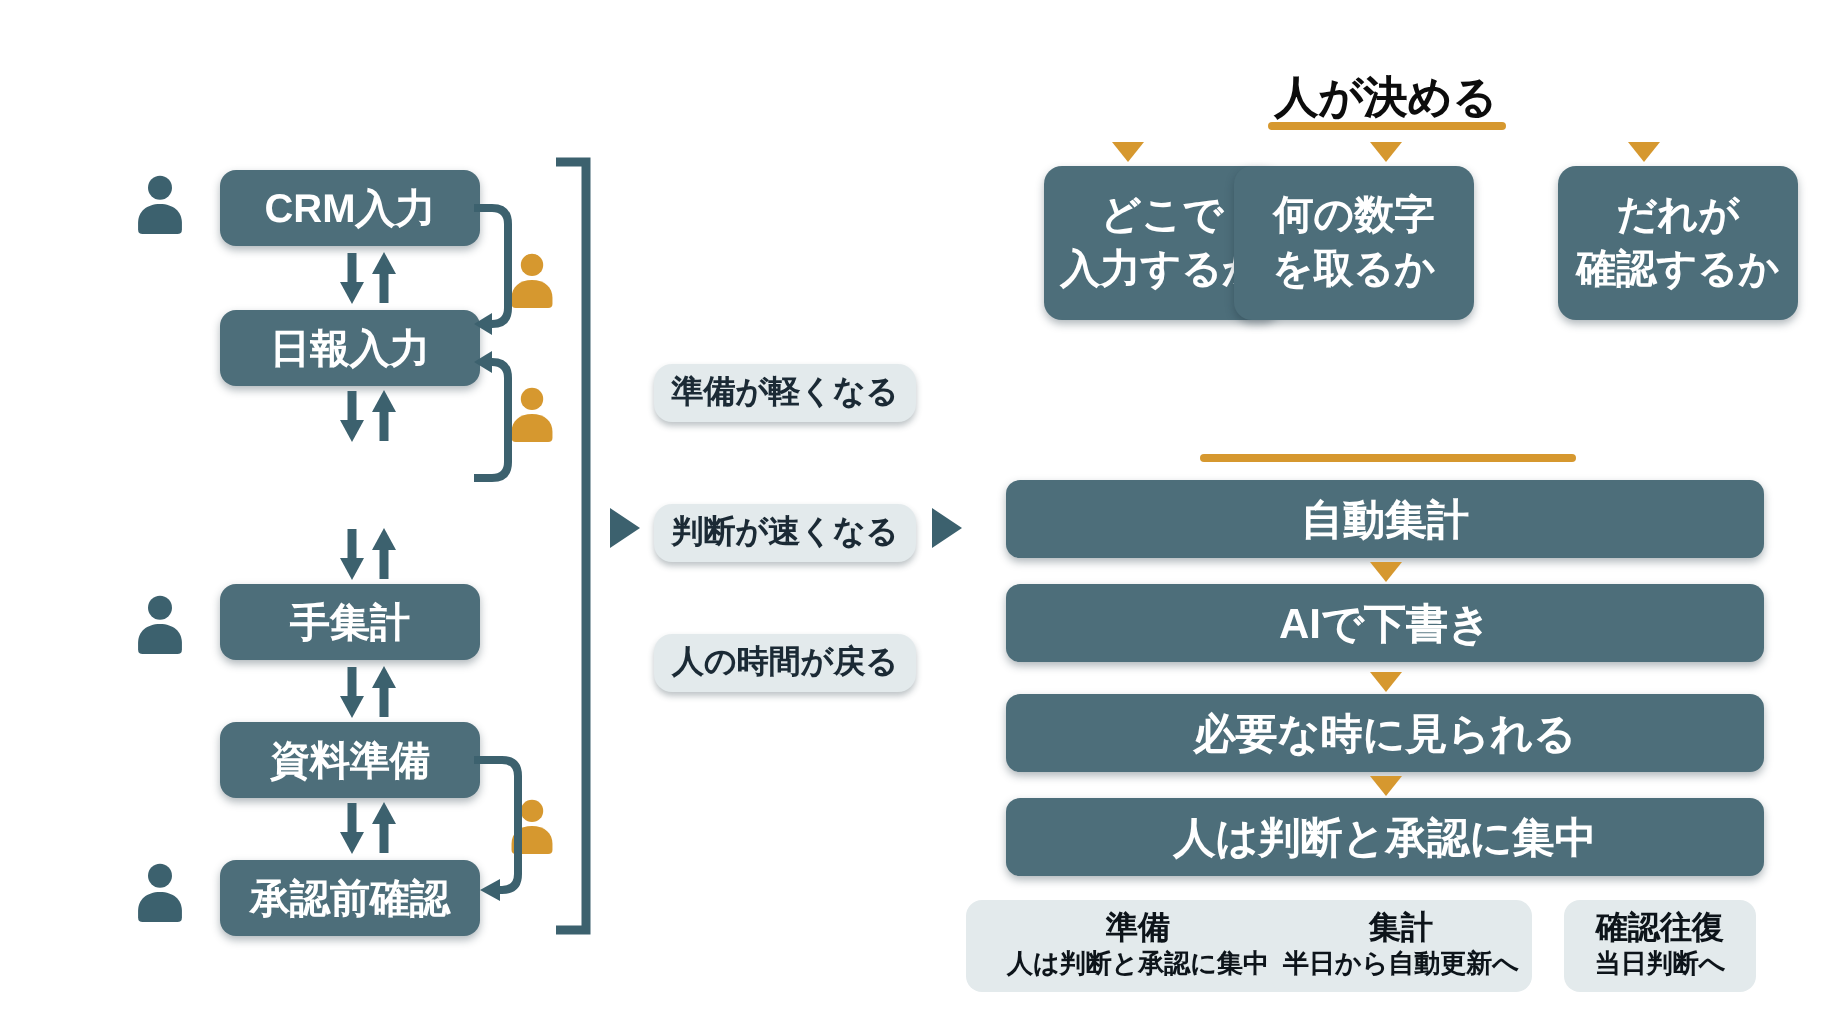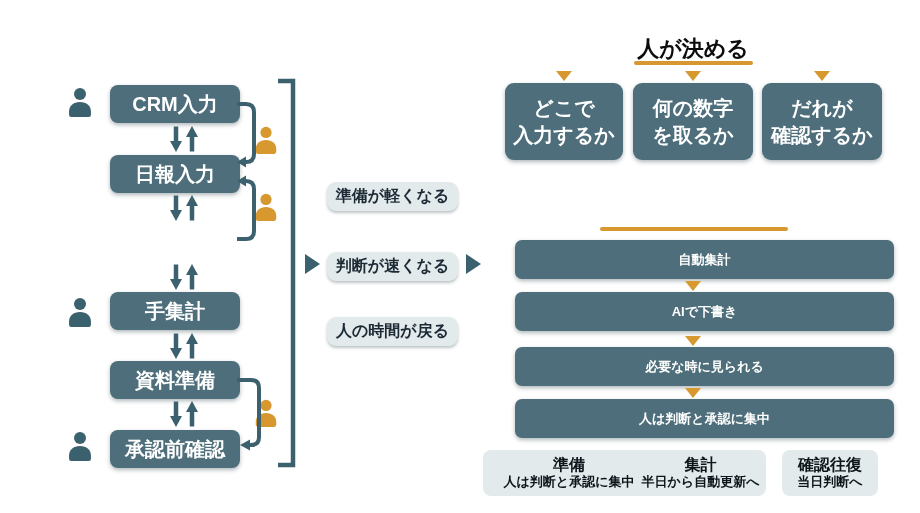--- a/index.html
+++ b/index.html
@@ -40,27 +40,27 @@
 
   
   .sec-title{position:absolute;font-size:22px;font-weight:bold;color:#0c0c0c;
     text-align:center;white-space:nowrap;}
   .underline{position:absolute;height:4px;background:var(--orange);border-radius:2px;}
 
   
   .hbox{position:absolute;top:83px;height:77px;background:var(--teal);border-radius:9px;
     color:#fff;font-weight:bold;font-size:20px;line-height:1.32;
     display:flex;flex-direction:column;align-items:center;justify-content:center;
+    box-shadow:0 2px 4px rgba(30,50,60,.35);white-space:nowrap;margin-left:17px;}
+
+  
+  .bar{position:absolute;left:503px;width:379px;height:39px;background:var(--teal);
+    border-radius:7px;color:#fff;font-weight:bold;font-size:21px;
+    display:flex;align-items:center;justify-content:center;
     box-shadow:0 2px 4px rgba(30,50,60,.35);white-space:nowrap;}
-
-  
-  .bar{position:absolute;left:503px;width:379px;height:39px;background:var(--teal);
-    border-radius:7px;color:#fff;font-weight:bold;font-size:13px;
-    display:flex;align-items:center;justify-content:center;
-    box-shadow:0 2px 4px rgba(30,50,60,.35);white-space:nowrap;margin-left:12px;}
 
   
   .metric{position:absolute;top:450px;height:46px;background:var(--light);border-radius:8px;
     color:#0d141a;font-weight:bold;display:flex;flex-direction:column;
     align-items:center;justify-content:center;white-space:nowrap;}
   .metric .t{font-size:16px;line-height:1.2;}
   .metric .d{font-size:13px;line-height:1.25;}
 </style>
 </head>
 <body>
@@ -187,21 +187,21 @@
   <div class="underline" style="left:634px;top:61px;width:119px"></div>
 
   <div class="tri-down" style="left:556px;top:71px"></div>
   <div class="tri-down" style="left:685px;top:71px"></div>
   <div class="tri-down" style="left:814px;top:71px"></div>
 
   <div class="hbox" style="left:505px;width:118px">
     <span>どこで</span>
     <span>入力するか</span>
   </div>
-  <div class="hbox" style="left:633px;width:120px">
+  <div class="hbox" style="left:600px;width:120px">
     <span>何の数字</span>
     <span>を取るか</span>
   </div>
   <div class="hbox" style="left:762px;width:120px">
     <span>だれが</span>
     <span>確認するか</span>
   </div>
 
   <div class="underline" style="left:600px;top:227px;width:188px"></div>
 

